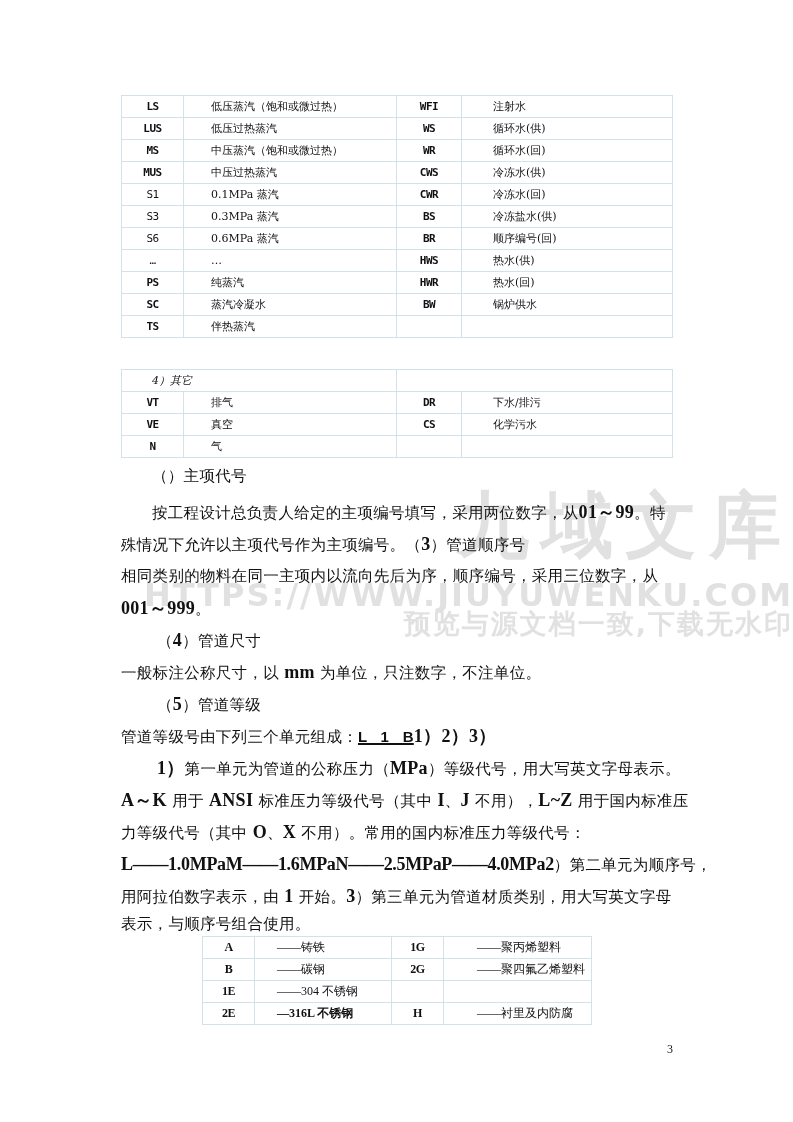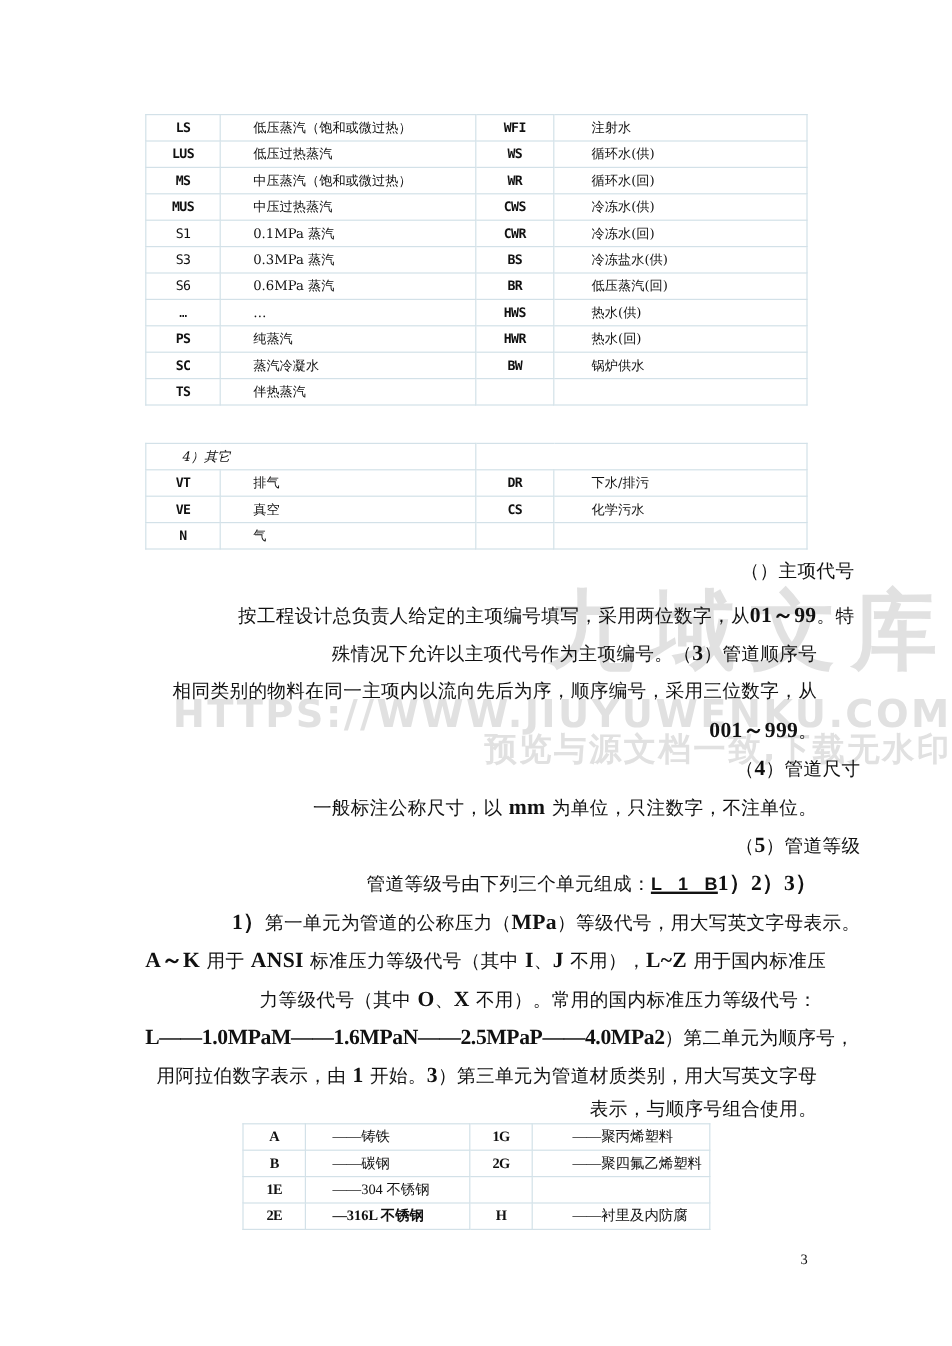--- a/index.html
+++ b/index.html
@@ -19,21 +19,21 @@
 
   #t1 { left: 121px; top: 95px; width: 551px; }
   #t2 { left: 121px; top: 369px; width: 551px; }
   #t3 { left: 202px; top: 936px; width: 389px; }
   #t3 td { font-family: "Liberation Serif", "DejaVu Serif", serif; font-size: 12px; }
   #t3 td.code { font-family: "Liberation Serif", serif; font-weight: bold; font-size: 12px; }
   #t3 td.mat { padding-left: 22px !important; }
   #t3 td.mat2 { padding-left: 33px !important; }
 
   .p { position: absolute; left: 121px; width: 560px; font-size: 15.5px; line-height: 20px;
-       font-family: "DejaVu Serif", "Liberation Serif", serif; white-space: nowrap; letter-spacing: 0.3px; text-align: right; }
+       font-family: "DejaVu Serif", "Liberation Serif", serif; white-space: nowrap; letter-spacing: 0.3px; }
   .ind1 { padding-left: 31px; }
   .ind2 { padding-left: 36px; }
   b.n { font-family: "Liberation Serif", serif; font-weight: bold; font-size: 18px; }
   .ul { font-family: "Liberation Sans", sans-serif; font-weight: bold; text-decoration: underline;
         text-decoration-thickness: 2px; white-space: pre; font-size: 15px; }
 
   .wm { position: absolute; left: 0; width: 793px; text-align: right; color: rgba(120,120,120,0.22);
         font-family: "DejaVu Sans", "Liberation Sans", sans-serif; font-weight: bold; pointer-events: none; }
   .wm1 { top: 478px; font-size: 72px; letter-spacing: 12px; }
   .wm2 { top: 576px; font-size: 32px; letter-spacing: 2px; }
@@ -88,21 +88,21 @@
       <tr>
           <td class="code plain">S3</td>
           <td class="desc">0.3MPa 蒸汽</td>
           <td class="code">BS</td>
           <td class="desc2">冷冻盐水(供)</td>
         </tr>
       <tr>
           <td class="code plain">S6</td>
           <td class="desc">0.6MPa 蒸汽</td>
           <td class="code">BR</td>
-          <td class="desc2">低压蒸汽(回)</td>
+          <td class="desc2">顺序编号(回)</td>
         </tr>
       <tr>
           <td class="code plain">…</td>
           <td class="desc">…</td>
           <td class="code">HWS</td>
           <td class="desc2">热水(供)</td>
         </tr>
       <tr>
           <td class="code">PS</td>
           <td class="desc">纯蒸汽</td>

